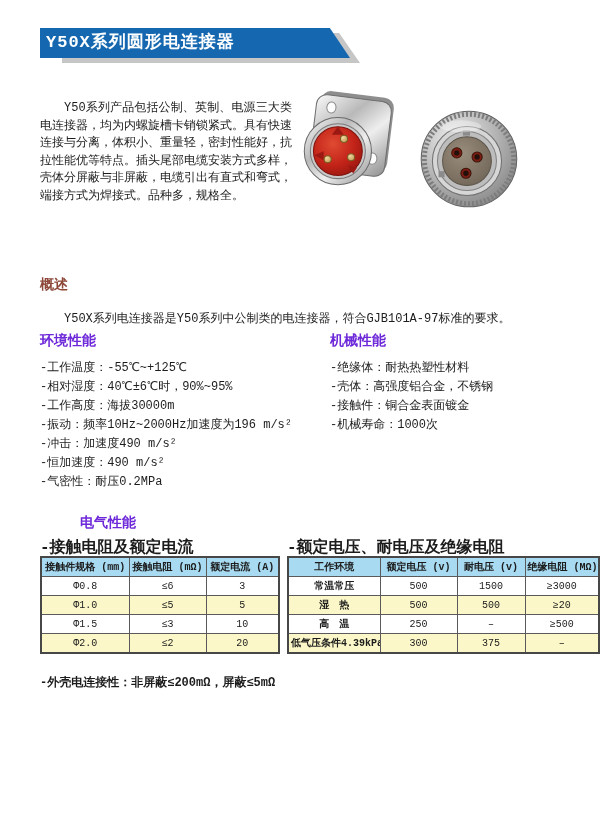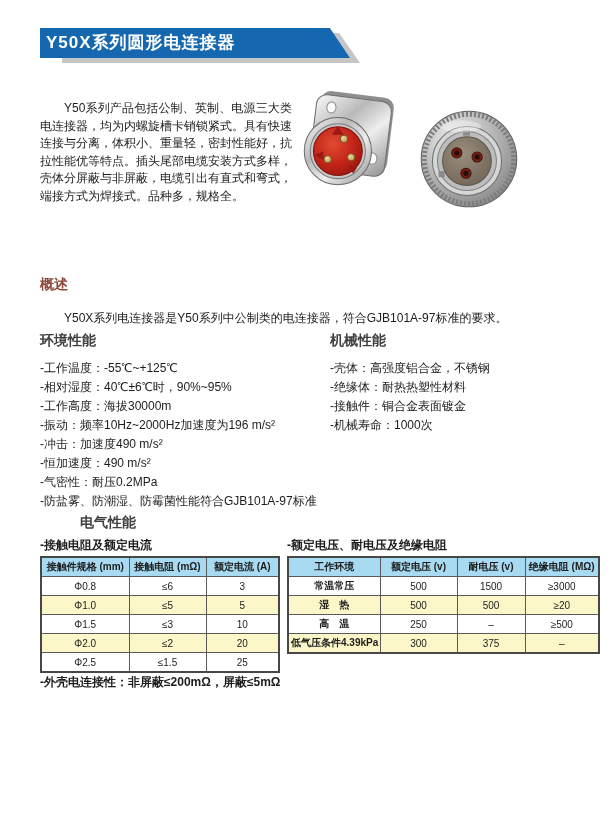--- a/index.html
+++ b/index.html
@@ -1,18 +1,18 @@
 <!DOCTYPE html>
 <html><head>
 <meta charset="utf-8">
 <style>
   html,body{margin:0;padding:0;background:#ffffff;}
   .page{
     position:relative;width:613px;height:736px;background:#ffffff;overflow:hidden;
-    font-family:Liberation Sans, sans-serif;color:#1c1c1c;
+    font-family:Liberation Mono, monospace;color:#1c1c1c;
   }
   
   .banner-shadow{
     position:absolute;left:62px;top:33px;width:298px;height:30px;background:#c6c6c6;
     clip-path:polygon(0 0,93% 0,100% 100%,0 100%);
   }
   .banner{
     position:absolute;left:40px;top:28px;width:310px;height:30px;background:#1568b0;
     clip-path:polygon(0 0,93.5% 0,100% 100%,0 100%);
   }
@@ -22,33 +22,33 @@
   }
   
   .intro{
     position:absolute;left:40px;top:88px;width:252px;font-size:12px;line-height:17.5px;
     text-align:justify;text-indent:2em;
   }
   .photo{position:absolute;}
   .photo-left{left:294px;top:88px;}
   .photo-right{left:418px;top:98px;}
   
-  .h-blue{font-size:14px;font-weight:bold;color:#404040;}
+  .h-blue{font-size:14px;font-weight:bold;color:#6d28d9;}
   .h-red{font-size:14px;font-weight:bold;color:#8d4839;}
   .overview-h{position:absolute;left:40px;top:276px;}
   .overview-p{position:absolute;left:40px;top:298px;width:545px;font-size:12px;text-indent:2em;}
   
   .col{position:absolute;top:332px;}
   .col-env{left:40px;width:300px;}
   .col-mech{left:330px;width:270px;}
   .col .h-blue{display:block;margin-bottom:9px;}
   .spec-item{font-size:12px;line-height:19px;white-space:nowrap;}
   
   .elec-h{position:absolute;left:40px;top:514px;margin-left:40px;}
-  .tbl-caption{position:absolute;font-size:12px;font-weight:bold;}
+  .tbl-caption{position:absolute;font-size:16px;font-weight:bold;}
   .cap1{left:40px;top:537px;}
   .cap2{left:287px;top:537px;}
   table{border-collapse:collapse;table-layout:fixed;position:absolute;}
   .table1{left:40px;top:556px;width:238px;}
   .table2{left:287px;top:556px;width:311px;}
   th,td{
     border:1px solid #5a5a5a;text-align:center;vertical-align:middle;
     font-size:10px;height:16px;padding:1px 2px;overflow:hidden;white-space:nowrap;
   }
   table{border:2px solid #474747;}
@@ -139,27 +139,26 @@
 
   <div class="col col-env">
     <span class="h-blue">环境性能</span>
     <div class="spec-item">-工作温度：-55℃~+125℃</div>
     <div class="spec-item">-相对湿度：40℃±6℃时，90%~95%</div>
     <div class="spec-item">-工作高度：海拔30000m</div>
     <div class="spec-item">-振动：频率10Hz~2000Hz加速度为196 m/s²</div>
     <div class="spec-item">-冲击：加速度490 m/s²</div>
     <div class="spec-item">-恒加速度：490 m/s²</div>
     <div class="spec-item">-气密性：耐压0.2MPa</div>
-    <div class="spec-item">-防盐雾、防潮湿、防霉菌性能符合GJB101A-97标准</div>
   </div>
 
   <div class="col col-mech">
     <span class="h-blue">机械性能</span>
+    <div class="spec-item">-绝缘体：耐热热塑性材料</div>
     <div class="spec-item">-壳体：高强度铝合金，不锈钢</div>
-    <div class="spec-item">-绝缘体：耐热热塑性材料</div>
     <div class="spec-item">-接触件：铜合金表面镀金</div>
     <div class="spec-item">-机械寿命：1000次</div>
   </div>
 
   <span class="h-blue elec-h">电气性能</span>
 
   <span class="tbl-caption cap1">-接触电阻及额定电流</span>
   <table class="table1">
     <colgroup>
         <col style="width:88px">
@@ -184,25 +183,20 @@
     </tr>
     <tr>
       <td>Φ1.5</td>
       <td>≤3</td>
       <td>10</td>
     </tr>
     <tr class="yellow">
       <td>Φ2.0</td>
       <td>≤2</td>
       <td>20</td>
-    </tr>
-    <tr>
-      <td>Φ2.5</td>
-      <td>≤1.5</td>
-      <td>25</td>
     </tr>
   </tbody>
     </table>
 
   <span class="tbl-caption cap2">-额定电压、耐电压及绝缘电阻</span>
   <table class="table2">
     <colgroup>
         <col style="width:92px">
         <col style="width:77px">
         <col style="width:68px">

